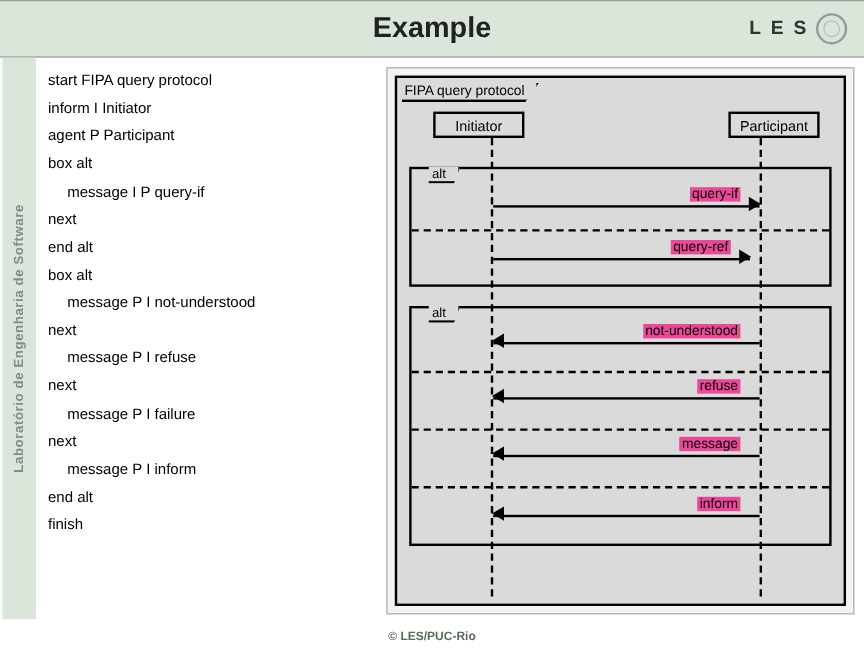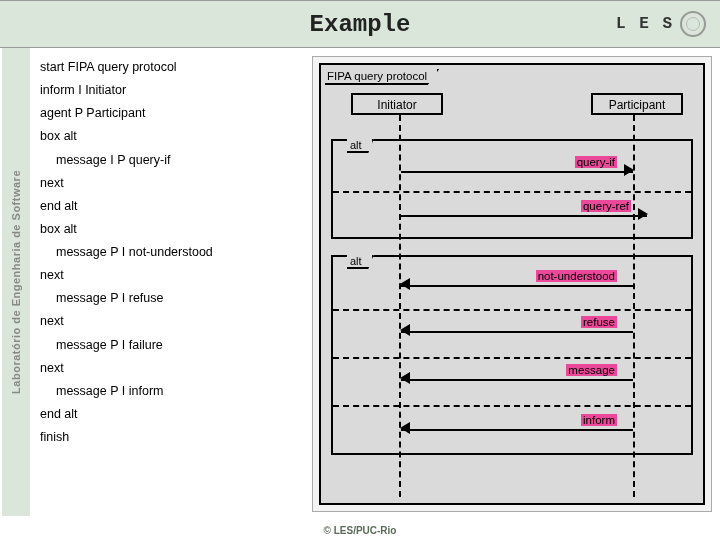--- a/index.html
+++ b/index.html
@@ -10,21 +10,20 @@
     position: relative;
     overflow: hidden;
   }
   .header {
     width: 100%; height: 48px;
     background: #d9e6d9;
     border-top: 1px solid #999;
     border-bottom: 1px solid #999;
     display: flex; align-items: center; justify-content: center;
     position: relative;
-    font-family: Liberation Mono, monospace;
   }
   .header h1 {
     font-size: 24px; font-weight: bold;
     color: #222;
   }
   .logo {
     position: absolute; right: 14px; top: 50%;
     transform: translateY(-50%);
     display: flex; align-items: center; gap: 6px;
   }
@@ -53,21 +52,21 @@
     font-size: 11px;
     font-weight: bold;
     color: #888;
     letter-spacing: 0.5px;
     white-space: nowrap;
   }
 
   .main {
     position: absolute;
     left: 32px; top: 56px; right: 8px; bottom: 28px;
-    display: flex; 
+    display: flex; gap: 10px;
   }
   .code-col {
     flex: 0 0 280px;
     font-size: 12.5px;
     line-height: 1.85;
     color: #000;
     padding-left: 8px;
   }
   .ind1 { padding-left: 16px; }
 
@@ -86,21 +85,21 @@
     position: absolute; left: 4px; top: 4px;
     font-size: 11.5px; font-weight: normal;
     border-bottom: 2px solid #000;
     border-right: 2px solid #000;
     padding: 1px 10px 1px 2px;
     background: #dadada;
     clip-path: polygon(0 0, 100% 0, 90% 100%, 0 100%);
   }
   .lifeline-box {
     position: absolute;
-    top: 28px; width: 92px; height: 22px;
+    top: 28px; width: 76px; height: 22px;
     border: 2px solid #000;
     background: #dadada;
     text-align: center;
     font-size: 12px; line-height: 20px;
   }
   .ll-init { left: 30px; }
   .ll-part { right: 20px; text-align: center; }
   .lifeline {
     position: absolute; top: 50px; bottom: 6px;
     border-left: 2px dashed #000;
@@ -210,21 +209,21 @@
       <div class="lifeline ll-line-init"></div>
       <div class="lifeline ll-line-part"></div>
 
       <div class="altbox alt1">
         <div class="alt-label">alt</div>
         <div class="alt-sep" style="top:50px"></div>
         <div class="msg arrow-r" style="left:68px; right:58px; top:18px">
           <div class="msg-label">query-if</div>
           <div class="msg-line"></div>
         </div>
-        <div class="msg arrow-r" style="left:68px; right:44px; top:62px">
+        <div class="msg arrow-r" style="left:68px; right:66px; top:62px">
           <div class="msg-label">query-ref</div>
           <div class="msg-line"></div>
         </div>
       </div>
 
       <div class="altbox alt2">
         <div class="alt-label">alt</div>
         <div class="alt-sep" style="top:52px"></div>
         <div class="alt-sep" style="top:100px"></div>
         <div class="alt-sep" style="top:148px"></div>

